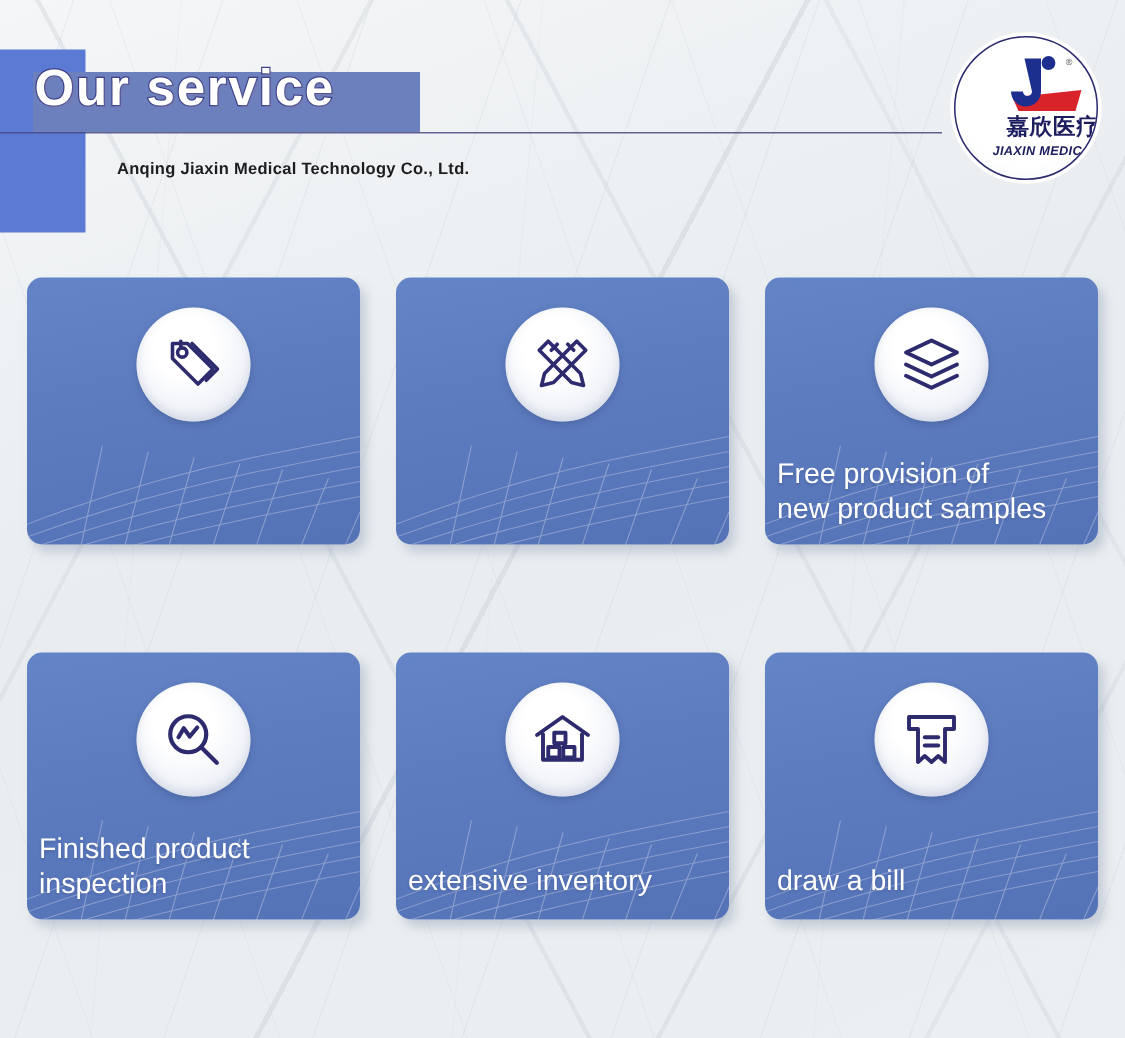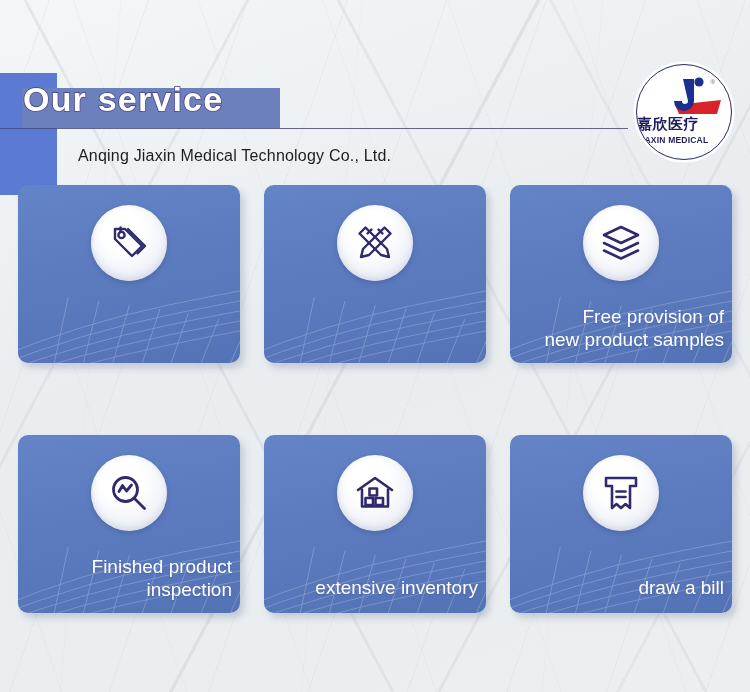--- a/index.html
+++ b/index.html
@@ -36,21 +36,21 @@
     position: absolute;
     inset: 0;
     background:
       repeating-linear-gradient(109deg, rgba(255,255,255,0) 0 46px, rgba(203,210,216,.30) 46px 47px, rgba(255,255,255,0) 47px 94px),
       repeating-linear-gradient(71deg,  rgba(255,255,255,0) 0 58px, rgba(203,210,216,.22) 58px 59px, rgba(255,255,255,0) 59px 118px),
       repeating-linear-gradient(95deg,  rgba(255,255,255,0) 0 120px, rgba(210,216,221,.18) 120px 121px, rgba(255,255,255,0) 121px 240px);
     opacity: .85;
   }
 
   
-  #header { position: absolute; left: 0; top: 0; width: 750px; height: 170px; margin-top: 40px; }
+  #header { position: absolute; left: 0; top: 0; width: 750px; height: 170px; }
 
   #header-accent-block {
     position: absolute;
     left: 0; top: 33px;
     width: 57px; height: 122px;
     background: #5a7ad4;
   }
 
   #header-title-bar {
     position: absolute;
@@ -76,51 +76,52 @@
     position: absolute;
     left: 0; top: 88px;
     width: 628px; height: 1px;
     background: #4a4a80;
     opacity: .85;
   }
 
   #company-name {
     position: absolute;
     left: 78px; top: 107px;
-    font-size: 16px;
-    font-weight: normal;
+    font-size: 11px;
+    font-weight: bold;
     color: #1d1d1d;
     letter-spacing: .2px;
     white-space: nowrap;
   }
 
   
   #logo {
     position: absolute;
     right: 18px; top: 24px;
     width: 96px; height: 96px;
     border-radius: 50%;
     background: radial-gradient(circle at 50% 42%, #ffffff 62%, #f4f6fa 100%);
     border: 1.6px solid #2b2b6e;
     box-shadow: 0 0 0 2.5px #ffffff;
     overflow: hidden;
   }
   #logo-mark { position: absolute; left: 0; top: 8px; width: 96px; height: 48px; }
   #logo-cn {
     position: absolute; left: 0; top: 50px; width: 96px;
-    text-align: left;
+    text-align: right;
     font-family: Liberation Mono, monospace;
     font-size: 15px; font-weight: bold; color: #1c1c5e;
     letter-spacing: .5px;
   }
   #logo-en {
     position: absolute; left: 0; top: 70px; width: 96px;
-    text-align: left;
+    text-align: right;
     font-size: 8.5px; font-weight: bold; color: #1c1c5e;
     letter-spacing: .2px;
+    font-style: italic;
   }
   #logo-tm {
     position: absolute; right: 16px; top: 14px;
     font-size: 6px; color: #555; 
   }
 
   
   #cards-grid {
     position: absolute;
     left: 18px; top: 185px;
@@ -158,21 +159,21 @@
     background: radial-gradient(circle at 42% 34%, #ffffff 30%, #f2f4f9 62%, #dfe4ef 100%);
     box-shadow: 0 2px 5px rgba(40,55,95,.25), inset 0 -3px 6px rgba(190,198,216,.5);
     display: flex; align-items: center; justify-content: center;
   }
   .card-icon-circle svg { display: block; }
 
   .card-label {
     position: absolute;
     left: 8px; right: 8px;
     bottom: 14px;
-    text-align: right;
+    text-align: left;
     color: #ffffff;
     font-size: 19px;
     line-height: 23px;
     white-space: pre-line;
     text-shadow: 0 1px 2px rgba(40,55,95,.25);
   }
   .card-label.two-line { bottom: 12px; }
 </style>
 </head>
 <body>

